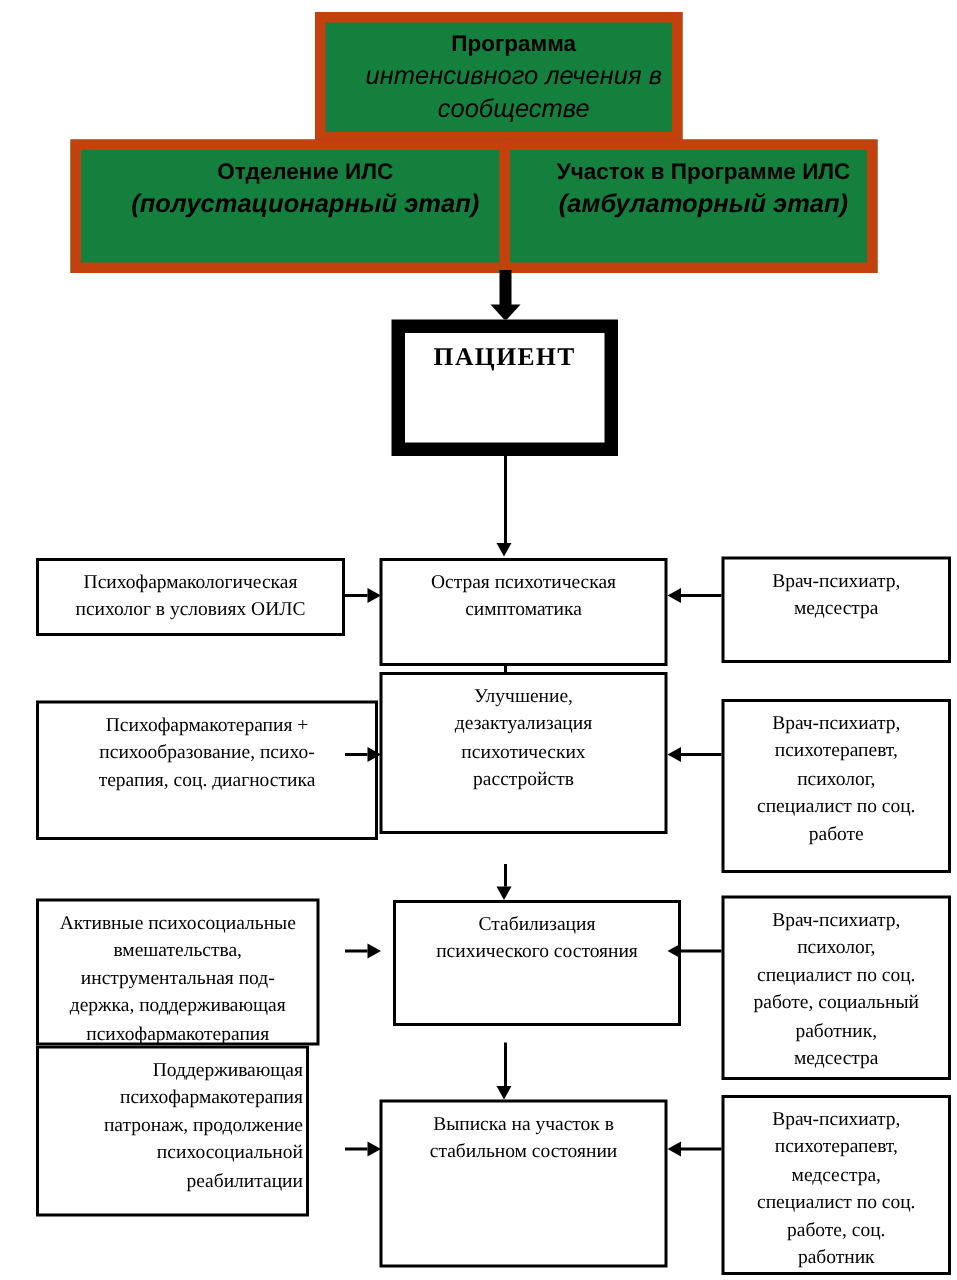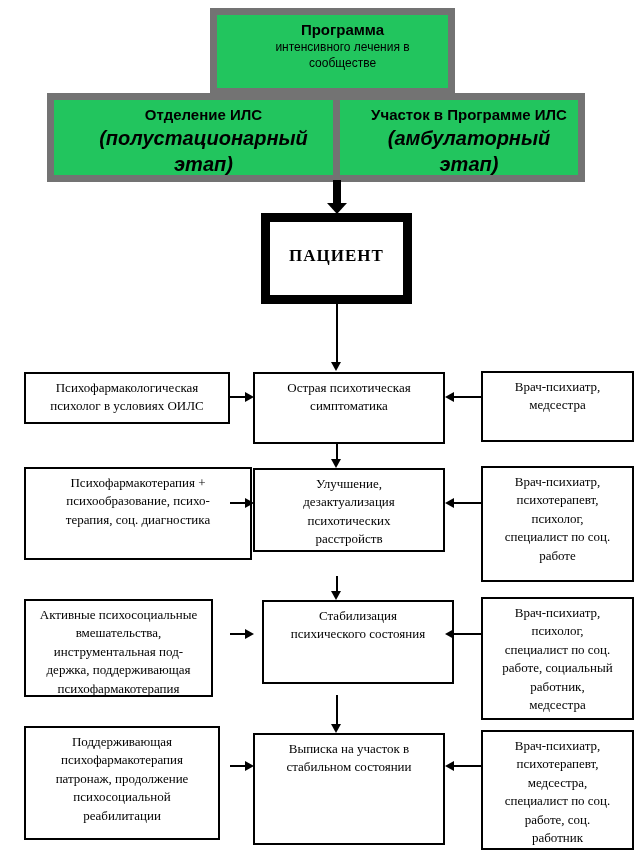--- a/index.html
+++ b/index.html
@@ -1,27 +1,27 @@
 <!DOCTYPE html>
 <html><head>
 <meta charset="utf-8">
 <style>
   * { margin:0; padding:0; box-sizing:border-box; }
   html,body { background:#ffffff; }
   body { font-family:"Liberation Sans", sans-serif; color:#000; }
   .canvas { position:relative; width:638px; height:853px; background:#fff; overflow:hidden; }
 
   
-  .box-thick { position:absolute; border:7px solid #737373; background:#22c55e; text-align:center;padding-left:20px; }
+  .box-thick { position:absolute; border:7px solid #c2410c; background:#15803d; text-align:center;padding-left:20px; }
   .box-heavy { position:absolute; border:9px solid #000; background:#fff; text-align:center; }
   .t-title { font-weight:bold; font-size:15px; line-height:1.32; padding-top:5px; }
-  .t-sub   { font-size:12px; line-height:1.32; white-space:pre-line; }
-  .t-stage { font-weight:bold; font-style:italic; font-size:20px; line-height:1.32; }
+  .t-sub   { font-size:17px; line-height:1.32; white-space:pre-line;font-style:italic; }
+  .t-stage { font-weight:bold; font-style:italic; font-size:17px; line-height:1.32; }
   .patient-label { font-family:"Liberation Serif", serif; font-weight:bold; font-size:17px;
-                   letter-spacing:1px; padding-top:24px; }
+                   letter-spacing:1px; padding-top:6px; }
 
   
   .gbox  { position:absolute; border:2px solid #000; background:#fff; text-align:center; }
   .gtext { font-family:"Liberation Serif", serif; font-size:13px; line-height:1.42;
            white-space:pre-line; padding:5px 2px 0 2px; }
 
   
   .vline { position:absolute; width:2px; background:#000; }
   .hline { position:absolute; height:2px; background:#000; }
   .arr-down  { position:absolute; width:0; height:0; border-left:5px solid transparent;
@@ -82,21 +82,21 @@
   <div class="hline" style="left:454px; top:396px; width:27px;"></div>
 
   <div class="vline" style="left:336px; top:444px; height:15px;"></div>
   <div class="arr-down" style="left:331px; top:459px;"></div>
 
   <div class="gbox" style="left:24px; top:467px; width:228px; height:93px;">
     <div class="gtext">Психофармакотерапия +
 психообразование, психо-
 терапия, соц. диагностика</div>
   </div>
-  <div class="gbox" style="left:253px; top:468px; width:192px; height:84px;">
+  <div class="gbox" style="left:253px; top:448px; width:192px; height:108px;">
     <div class="gtext">Улучшение,
 дезактуализация
 психотических
 расстройств</div>
   </div>
   <div class="gbox" style="left:481px; top:466px; width:153px; height:116px;">
     <div class="gtext">Врач-психиатр,
 психотерапевт,
 психолог,
 специалист по соц.
@@ -130,21 +130,21 @@
 медсестра</div>
   </div>
   <div class="hline" style="left:230px; top:633px; width:15px;"></div>
   <div class="arr-right" style="left:245px; top:629px;"></div>
   <div class="arr-left" style="left:445px; top:629px;"></div>
   <div class="hline" style="left:454px; top:633px; width:27px;"></div>
 
   <div class="vline" style="left:336px; top:695px; height:29px;"></div>
   <div class="arr-down" style="left:331px; top:724px;"></div>
 
-  <div class="gbox" style="left:24px; top:726px; width:196px; height:114px;">
+  <div class="gbox" style="left:24px; top:697px; width:182px; height:114px;text-align:right;">
     <div class="gtext">Поддерживающая
 психофармакотерапия
 патронаж, продолжение
 психосоциальной
 реабилитации</div>
   </div>
   <div class="gbox" style="left:253px; top:733px; width:192px; height:112px;">
     <div class="gtext">Выписка на участок в
 стабильном состоянии</div>
   </div>

